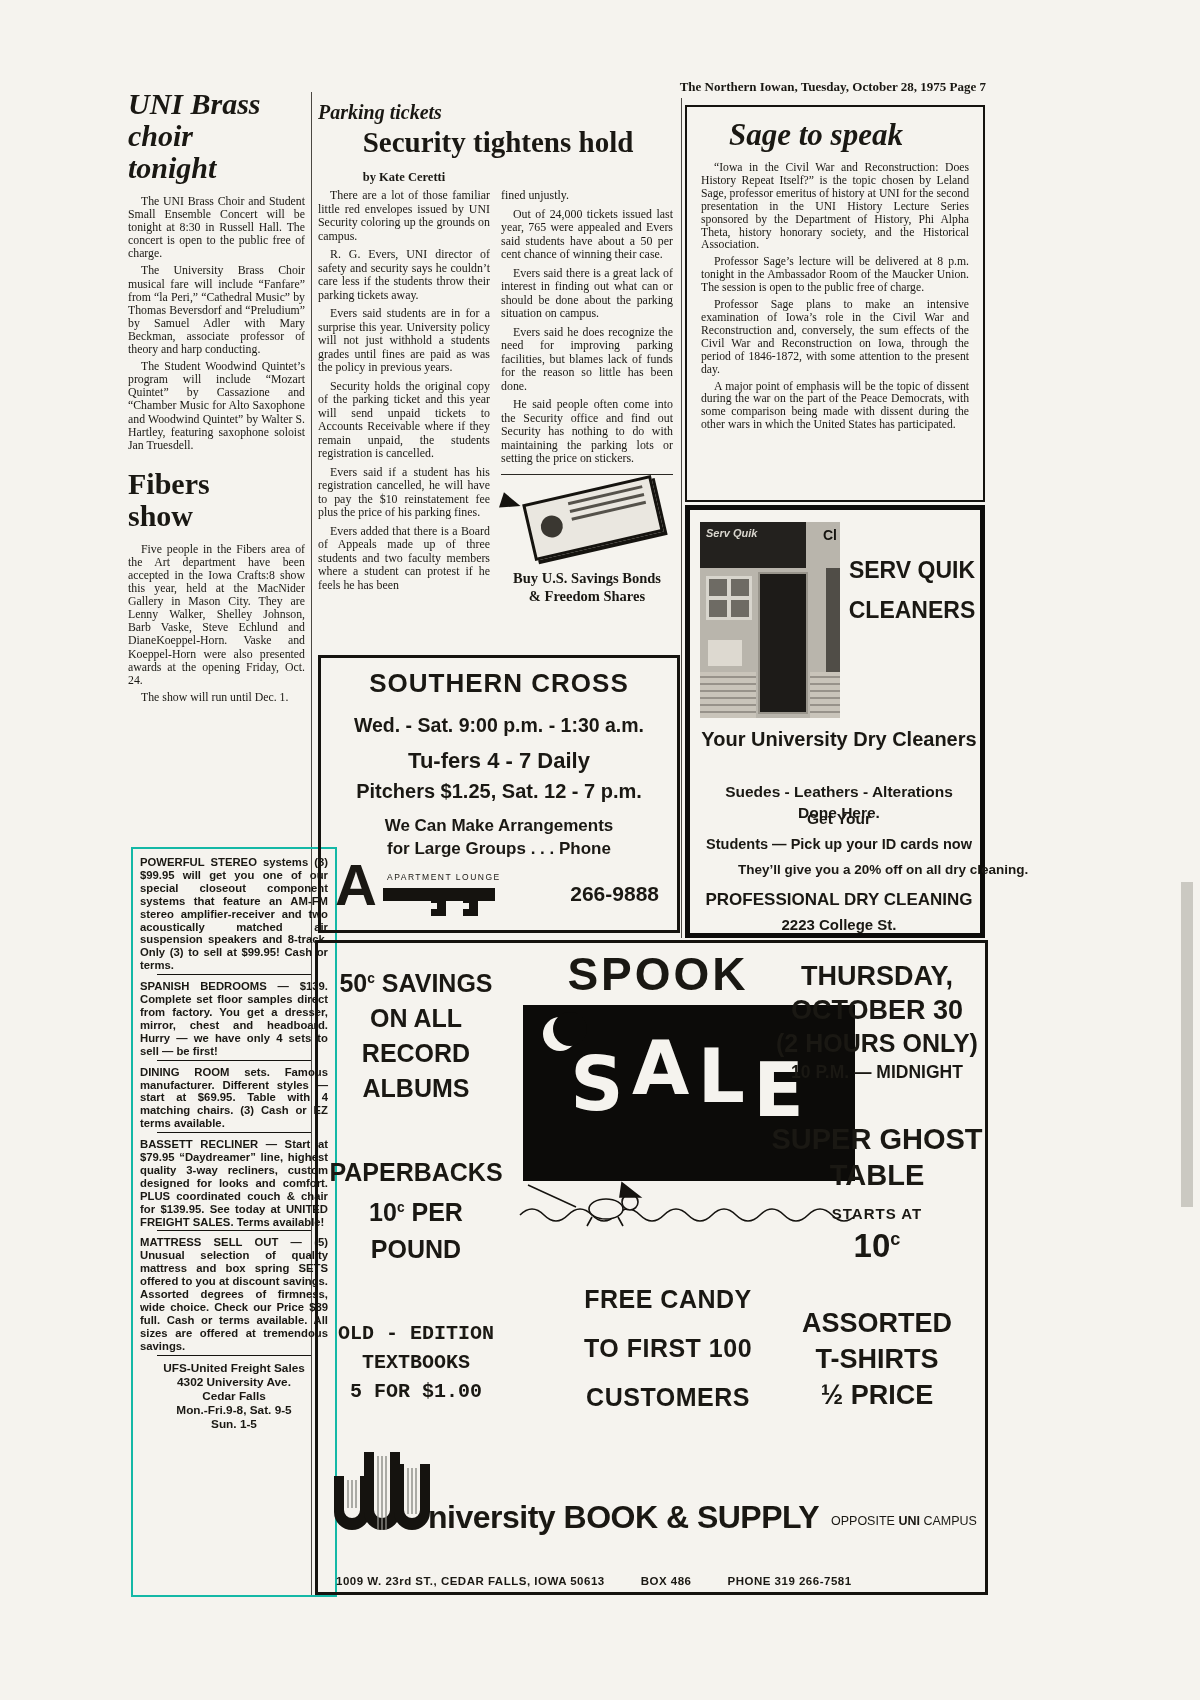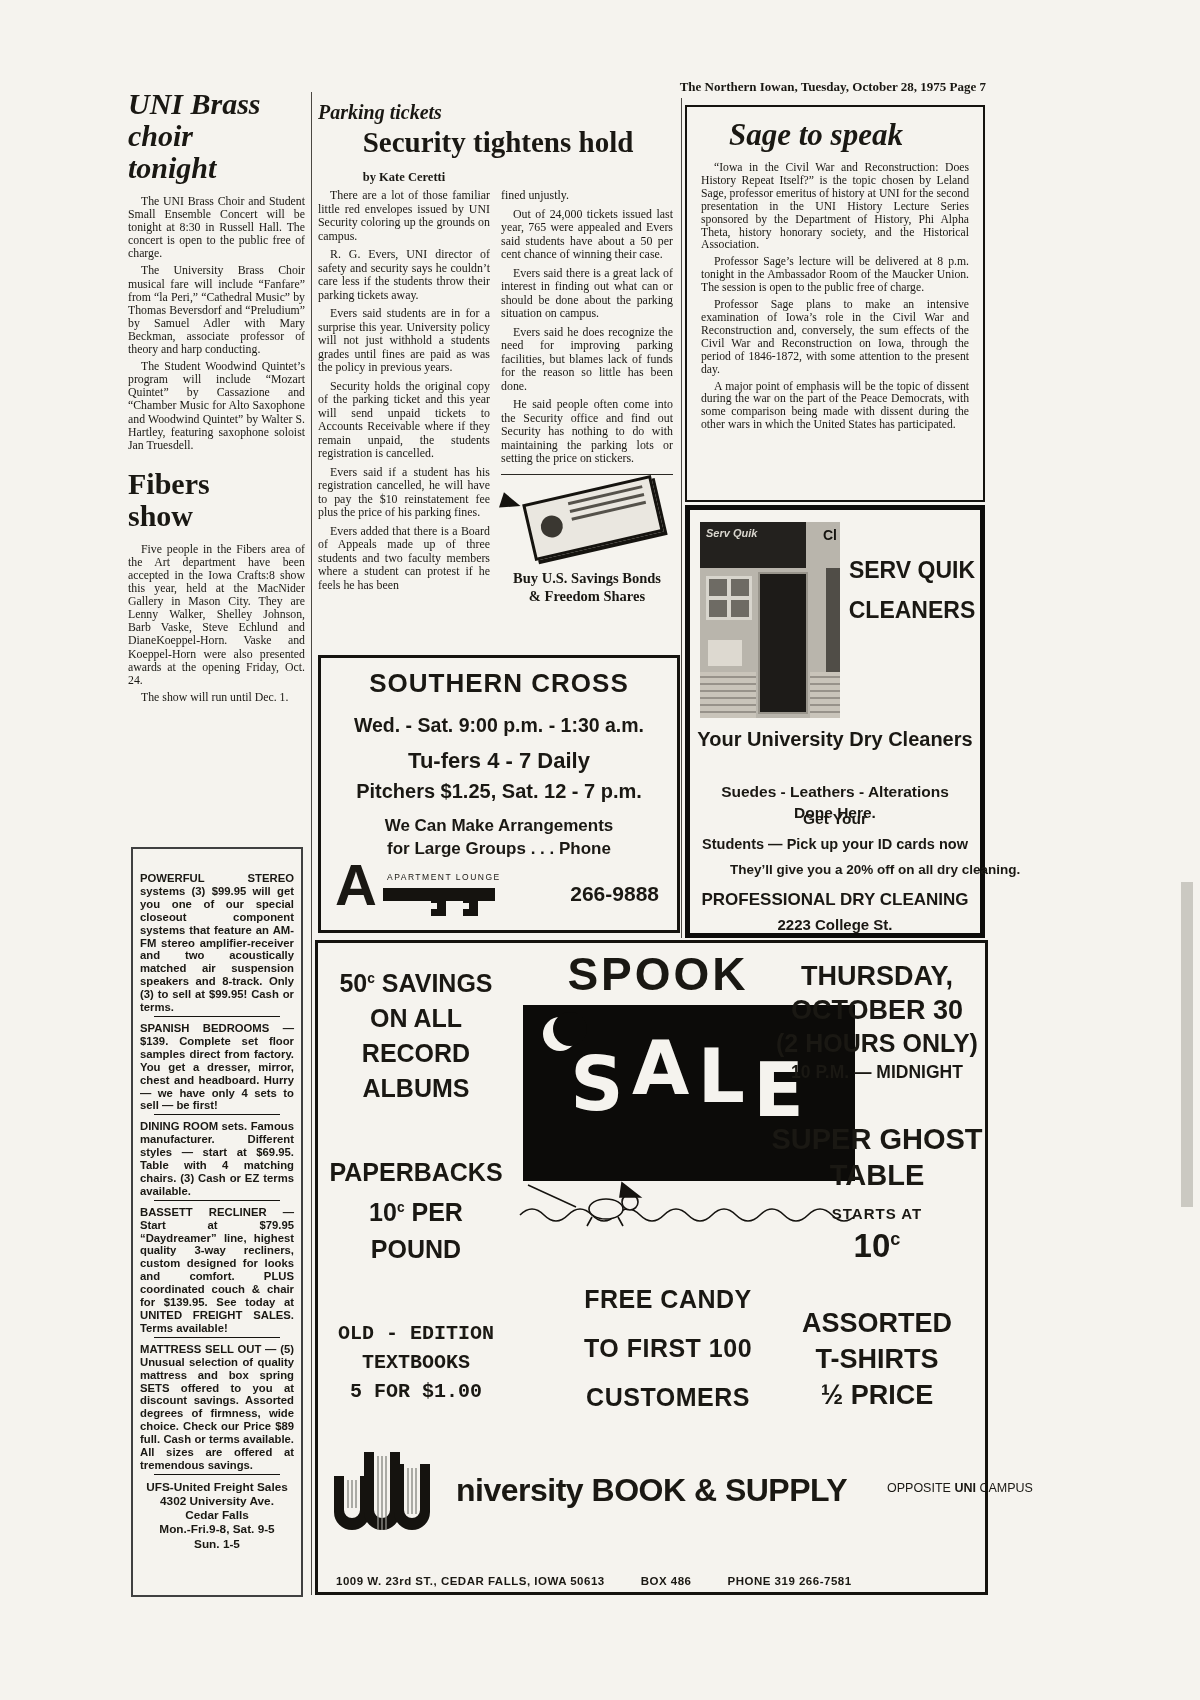--- a/index.html
+++ b/index.html
@@ -12,22 +12,22 @@
   .scan-strip { position:absolute; left:1181px; top:882px; width:12px; height:325px; background:#cbc9c2; }
 
   .dateline { position:absolute; top:79px; left:600px; width:386px; text-align:right; font-size:13px; font-weight:bold; }
 
   
   .col-left { position:absolute; left:128px; top:88px; width:177px; height:757px; overflow:hidden; }
   .head-brass { font-size:30px; line-height:32px; font-weight:bold; font-style:italic; margin-bottom:11px; }
   .head-fibers { font-size:30px; line-height:32px; font-weight:bold; margin:16px 0 11px; }
   .bodytext p { font-size:11.8px; line-height:13.1px; text-align:justify; text-indent:13px; margin-bottom:4px; }
 
-  .classified-box { position:absolute; left:131px; top:847px; width:172px; height:750px; border:2px solid #404040;
-    padding:23px 7px 4px; font-family:"Liberation Sans",sans-serif; font-weight:bold; font-size:11.3px;
+  .classified-box { position:absolute; left:131px; top:847px; width:206px; height:750px; border:2px solid #14b8a6;
+    padding:7px 7px 4px; font-family:"Liberation Sans",sans-serif; font-weight:bold; font-size:11.3px;
     line-height:12.9px; text-align:justify; overflow:hidden; }
   .cls { margin-bottom:1px; }
   .sep { border-bottom:1.8px solid #15130f; width:82%; margin:2px auto 5px; }
   .cls-footer { text-align:center; font-size:11.8px; line-height:14.2px; }
 
   
   .kicker { position:absolute; left:318px; top:101px; font-size:20px; font-weight:bold; font-style:italic; }
   .sec-head { position:absolute; left:322px; top:126px; width:352px; text-align:center; font-size:29px; font-weight:bold; }
   .byline { position:absolute; left:318px; top:170px; width:172px; text-align:center; font-size:12.5px; font-weight:bold; }
   .sec-cols { position:absolute; left:318px; top:189px; width:356px; display:flex; gap:11px; }
@@ -47,21 +47,21 @@
 
   
   .sage-box { position:absolute; left:685px; top:105px; width:300px; height:397px; border:2.5px solid #15130f;
     padding:8px 14px; overflow:hidden; }
   .sage-head { font-size:31px; font-weight:bold; font-style:italic; margin:2px 0 9px 28px; }
   .sage-box p { font-size:11.7px; line-height:12.9px; text-align:justify; text-indent:13px; margin-bottom:4px; }
 
   
   .sq-box { position:absolute; left:685px; top:505px; width:300px; height:433px; border:5px solid #0d0c0a;
     font-family:"Liberation Sans",sans-serif; font-weight:bold; }
-  .sq-box .row { position:absolute; left:0; right:0; text-align:center; white-space:nowrap; }
+  .sq-box .row { position:absolute; left:8px; right:0; text-align:center; white-space:nowrap; }
   .sq-name { position:absolute; left:155px; top:40px; width:134px; text-align:center; font-size:23px; line-height:40px; }
   .sq-tagline { top:218px; font-size:20px; }
   .sq-get { top:252px; font-size:15.5px;margin-top:48px; }
   .sq-suedes { top:273px; font-size:15.5px; }
   .sq-done { top:294px; font-size:15.5px; }
   .sq-students { top:326px; font-size:14.5px; }
   .sq-discount { top:352px; font-size:13.5px;padding-left:40px; }
   .sq-prof { top:380px; font-size:17px; }
   .sq-addr { top:406px; font-size:15px; }
 
@@ -129,21 +129,21 @@
   .ev { font-size:27px; line-height:34px; white-space:nowrap; }
   .ev-s { font-size:25px; line-height:32px; white-space:nowrap; }
   .ev-time { font-size:17.5px; margin-top:3px; white-space:nowrap; }
   .ghost { font-size:29px; line-height:36px; }
   .ghost-first { margin-top:38px; }
   .starts { font-size:15px; margin-top:12px; letter-spacing:1px; }
   .price { font-size:33px; margin-top:5px; }
   .shirt { font-size:27px; line-height:36px; }
   .shirt-first { margin-top:40px; }
 
-  .store-row { position:absolute; left:14px; top:505px; display:flex; align-items:center;gap:28px; }
+  .store-row { position:absolute; left:14px; top:505px; display:flex; align-items:flex-end; }
   .store-name { font-size:32px; font-weight:800; letter-spacing:-0.5px; line-height:30px; margin-left:-4px; white-space:nowrap; }
   .store-opposite { margin-left:12px; font-size:12.5px; font-weight:normal; padding-bottom:4px; white-space:nowrap; }
   .store-opposite b { font-weight:bold; }
   .store-addr { position:absolute; left:18px; top:632px; display:flex; gap:36px; font-size:11.5px; letter-spacing:0.5px; }
 </style>
 </head>
 <body>
 
 <div>
 

